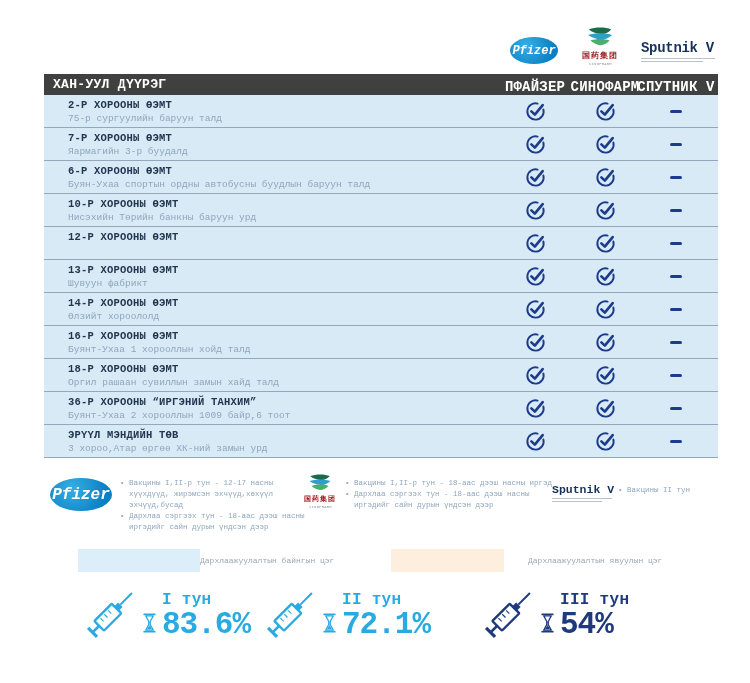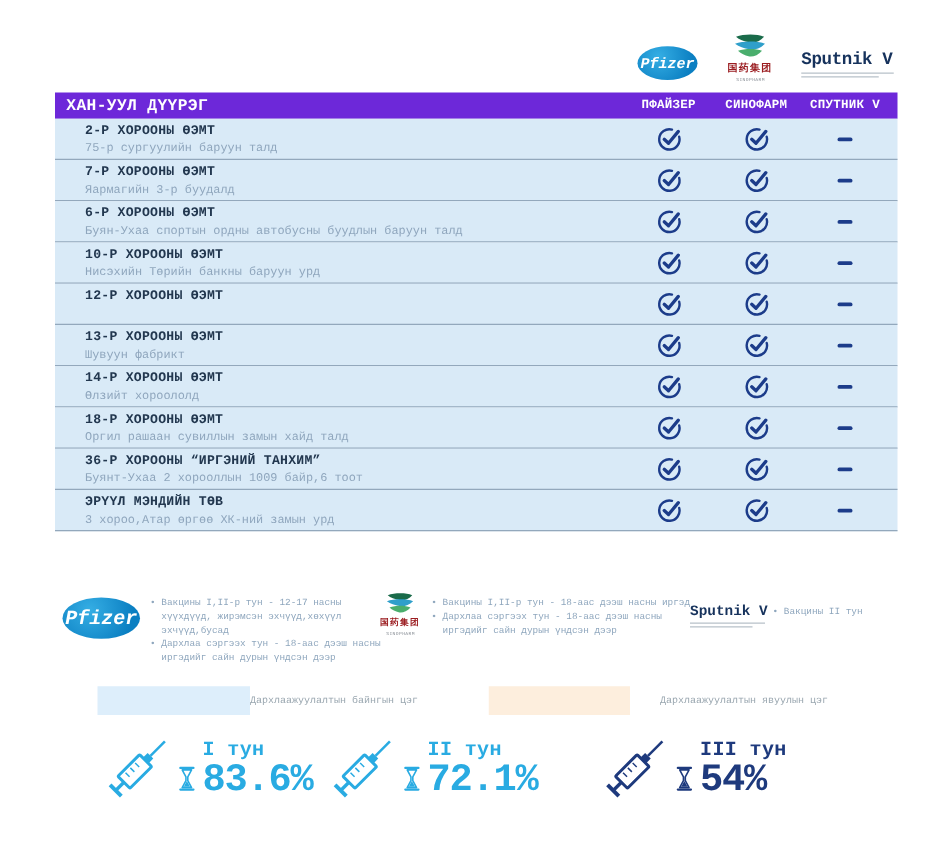--- a/index.html
+++ b/index.html
@@ -17,21 +17,21 @@
   .sino-en { color:#8a9097; font-size:6px; letter-spacing:0.5px; transform:scale(0.62); line-height:1; margin-top:1px; }
   .sputnik-logo { position:absolute; color:#16325c; font-weight:bold; white-space:nowrap; }
   .sputnik-top { left:641px; top:40px; font-size:14px; letter-spacing:-0.3px; }
   .tagline { margin-top:2px; }
   .tagline i { display:block; height:1px; background:#b8c1c9; margin-bottom:2px; }
 
   
   .table-header { position:absolute; left:44px; top:74px; width:674px; height:21px;
      background:#1e3a8c; color:#fff; }
   .tbl-title { position:absolute; left:9px; top:3px; font-size:13px; font-weight:bold; letter-spacing:0.3px; }
-  .col-label { position:absolute; top:5px; width:80px; text-align:center; font-size:10px; font-weight:bold; letter-spacing:0.2px; }
+  .col-label { position:absolute; top:5px; width:80px; text-align:center; font-size:14px; font-weight:bold; letter-spacing:0.2px; }
   .col-1 { left:451px; } .col-2 { left:521px; } .col-3 { left:592px; }
 
   .table-body { position:absolute; left:44px; top:95px; width:674px; }
   .row { position:relative; height:32px; background:#d9eaf7; border-bottom:1px solid #93a8bc; }
   .row-name { position:absolute; left:24px; top:4px; font-size:10.5px; font-weight:bold; color:#22374f; letter-spacing:0.2px; }
   .row-addr { position:absolute; left:24px; top:18px; font-size:9.5px; color:#8fa6bd; }
   .cell { position:absolute; top:0; height:100%; width:70px; display:flex; align-items:center; justify-content:center; color:#1c3c8a; }
   .cell-1 { left:456px; } .cell-2 { left:526px; } .cell-3 { left:597px; }
   .check { width:21px; height:21px; }
   .dash { display:inline-block; width:12px; height:3px; background:#1c3c8a; border-radius:1.5px; }
@@ -82,21 +82,21 @@
   </div>
 
   <div class="sputnik-logo sputnik-top">
     <span>Sputnik V</span>
     <div class="tagline">
       <i style="width:74px"></i>
         <i style="width:62px"></i>
     </div>
   </div>
 
-  <div class="table-header" style="background: #6d28d9;">
+  <div class="table-header" style="background: #404040;">
     <span class="tbl-title">ХАН-УУЛ ДҮҮРЭГ</span>
     <span class="col-label col-1">ПФАЙЗЕР</span>
     <span class="col-label col-2">СИНОФАРМ</span>
     <span class="col-label col-3">СПУТНИК V</span>
   </div>
 
   <div class="table-body">
       <div class="row">
         <div class="row-name">2-Р ХОРООНЫ ӨЭМТ</div>
         <div class="row-addr">75-р сургуулийн баруун талд</div>
@@ -206,20 +206,39 @@
             <path d="M7.3 11.9 L11.2 15.6 L20.2 4.7" fill="none" stroke="currentColor" stroke-width="3" stroke-linecap="round" stroke-linejoin="round"></path>
           </svg>
         </div>
         <div class="cell cell-3">
           <span class="dash"></span>
         </div>
       </div>
       <div class="row">
         <div class="row-name">14-Р ХОРООНЫ ӨЭМТ</div>
         <div class="row-addr">Өлзийт хороололд</div>
+        <div class="cell cell-1">
+          <svg class="check" viewBox="0 0 24 24">
+            <path d="M20.98 9.59 A9.3 9.3 0 1 1 14.41 3.02" fill="none" stroke="currentColor" stroke-width="2.2" stroke-linecap="round"></path>
+            <path d="M7.3 11.9 L11.2 15.6 L20.2 4.7" fill="none" stroke="currentColor" stroke-width="3" stroke-linecap="round" stroke-linejoin="round"></path>
+          </svg>
+        </div>
+        <div class="cell cell-2">
+          <svg class="check" viewBox="0 0 24 24">
+            <path d="M20.98 9.59 A9.3 9.3 0 1 1 14.41 3.02" fill="none" stroke="currentColor" stroke-width="2.2" stroke-linecap="round"></path>
+            <path d="M7.3 11.9 L11.2 15.6 L20.2 4.7" fill="none" stroke="currentColor" stroke-width="3" stroke-linecap="round" stroke-linejoin="round"></path>
+          </svg>
+        </div>
+        <div class="cell cell-3">
+          <span class="dash"></span>
+        </div>
+      </div>
+      <div class="row">
+        <div class="row-name">16-Р ХОРООНЫ ӨЭМТ</div>
+        <div class="row-addr">Буянт-Ухаа 1 хорооллын хойд талд</div>
         <div class="cell cell-1">
           <svg class="check" viewBox="0 0 24 24">
             <path d="M20.98 9.59 A9.3 9.3 0 1 1 14.41 3.02" fill="none" stroke="currentColor" stroke-width="2.2" stroke-linecap="round"></path>
             <path d="M7.3 11.9 L11.2 15.6 L20.2 4.7" fill="none" stroke="currentColor" stroke-width="3" stroke-linecap="round" stroke-linejoin="round"></path>
           </svg>
         </div>
         <div class="cell cell-2">
           <svg class="check" viewBox="0 0 24 24">
             <path d="M20.98 9.59 A9.3 9.3 0 1 1 14.41 3.02" fill="none" stroke="currentColor" stroke-width="2.2" stroke-linecap="round"></path>
             <path d="M7.3 11.9 L11.2 15.6 L20.2 4.7" fill="none" stroke="currentColor" stroke-width="3" stroke-linecap="round" stroke-linejoin="round"></path>

